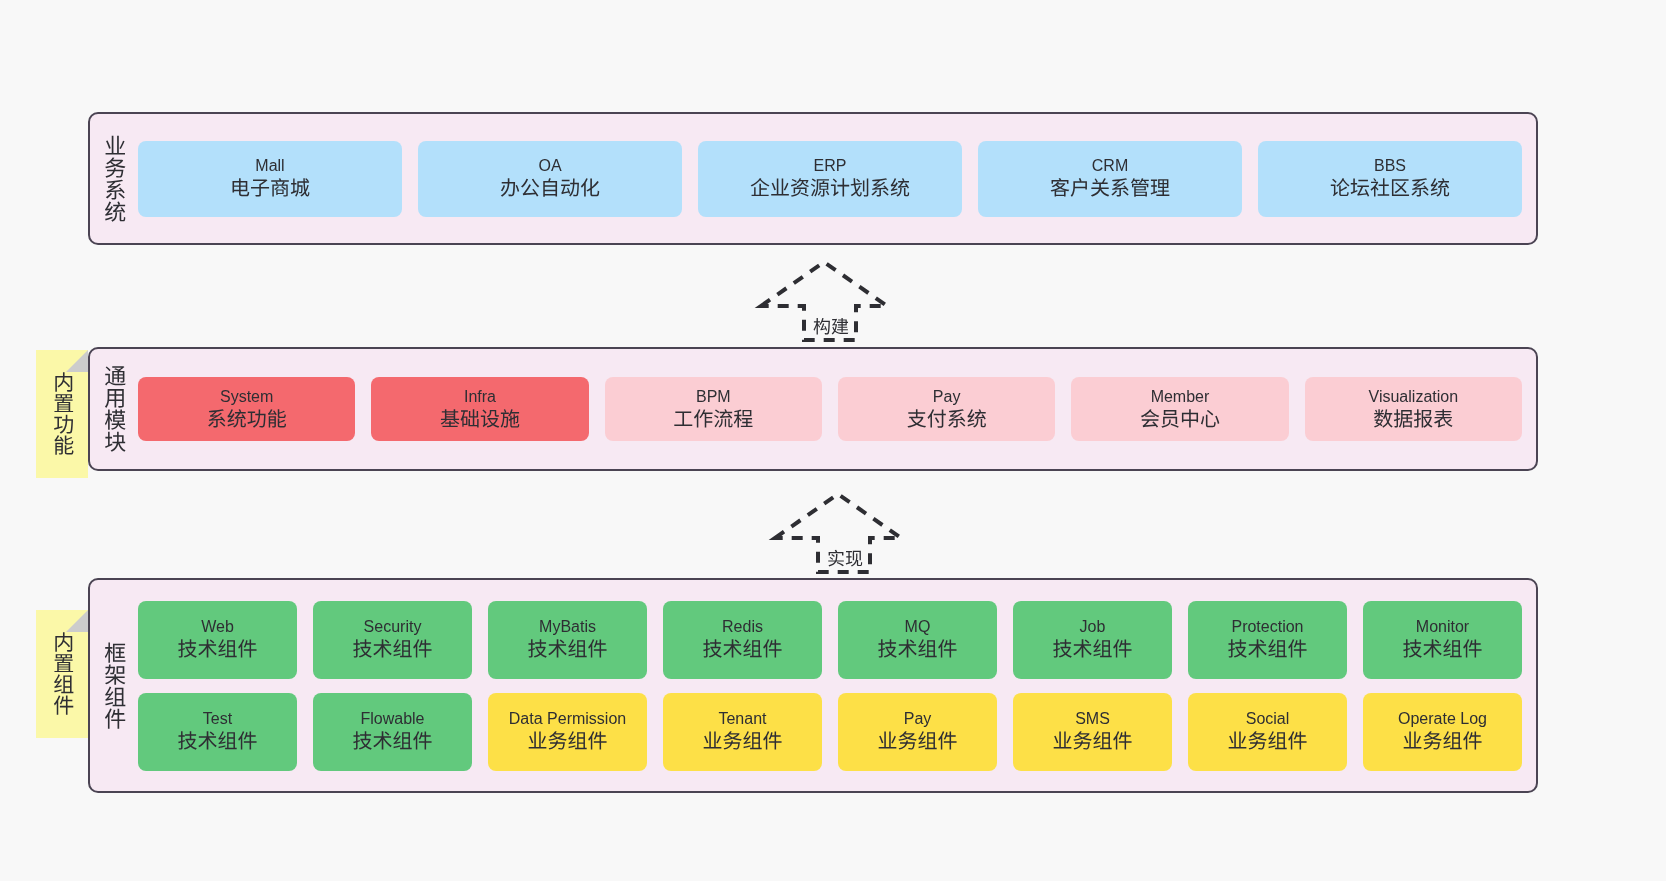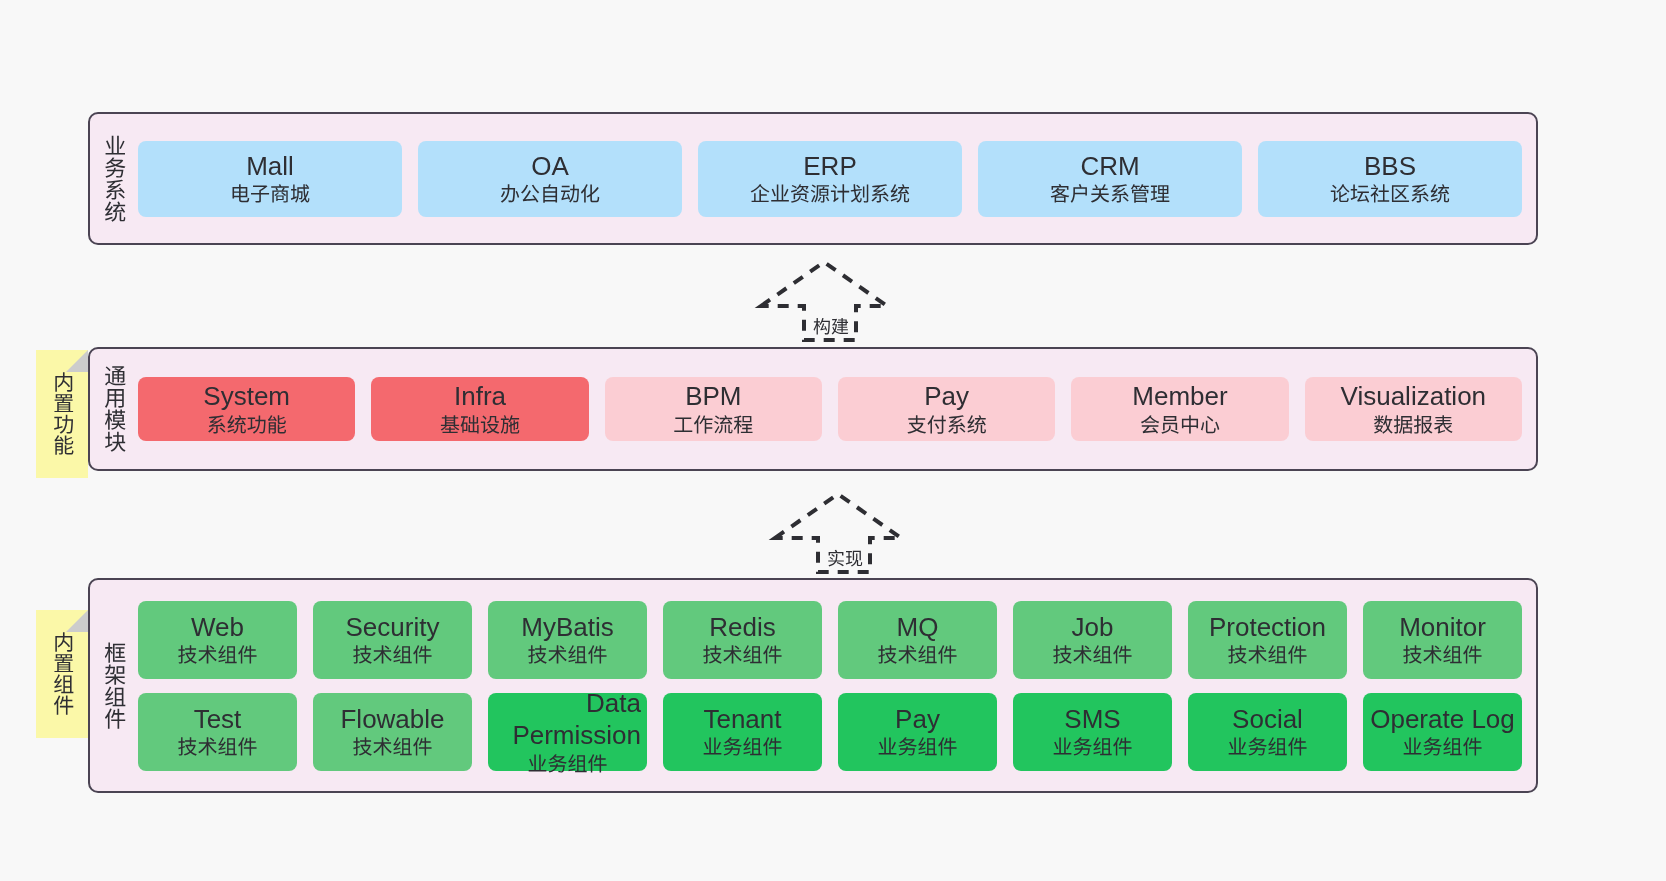--- a/index.html
+++ b/index.html
@@ -81,41 +81,41 @@
     flex-direction: column;
     align-items: center;
     justify-content: center;
     text-align: center;
     color: #2e2e33;
     padding: 6px 6px;
     line-height: 1.25;
     user-select: none;
   }
   .node .en {
-    font-size: 26px;
+    font-size: 16px;
     white-space: nowrap;
   }
   .node .en.wrap {
     white-space: normal;
   }
   .node .cn {
     font-size: 20px;
     white-space: nowrap;
   }
 
   .h-biz   { height: 76px; }
   .h-mod   { height: 64px; }
   .h-frame { height: 78px; }
 
   
   .c-blue       { background: #b3e0fb; }
   .c-red        { background: #f4696e; }
   .c-pink       { background: #fbcdd3; }
   .c-green      { background: #62c97d; }
-  .c-lightgreen { background: #22c55e; text-align: right; }
+  .c-lightgreen { background: #fde047; text-align: right; }
 
   
   .sticky {
     position: absolute;
     width: 52px;
     background: #fbf8a8;
     color: #2e2e33;
     font-size: 21px;
     line-height: 1.12;
     display: flex;

